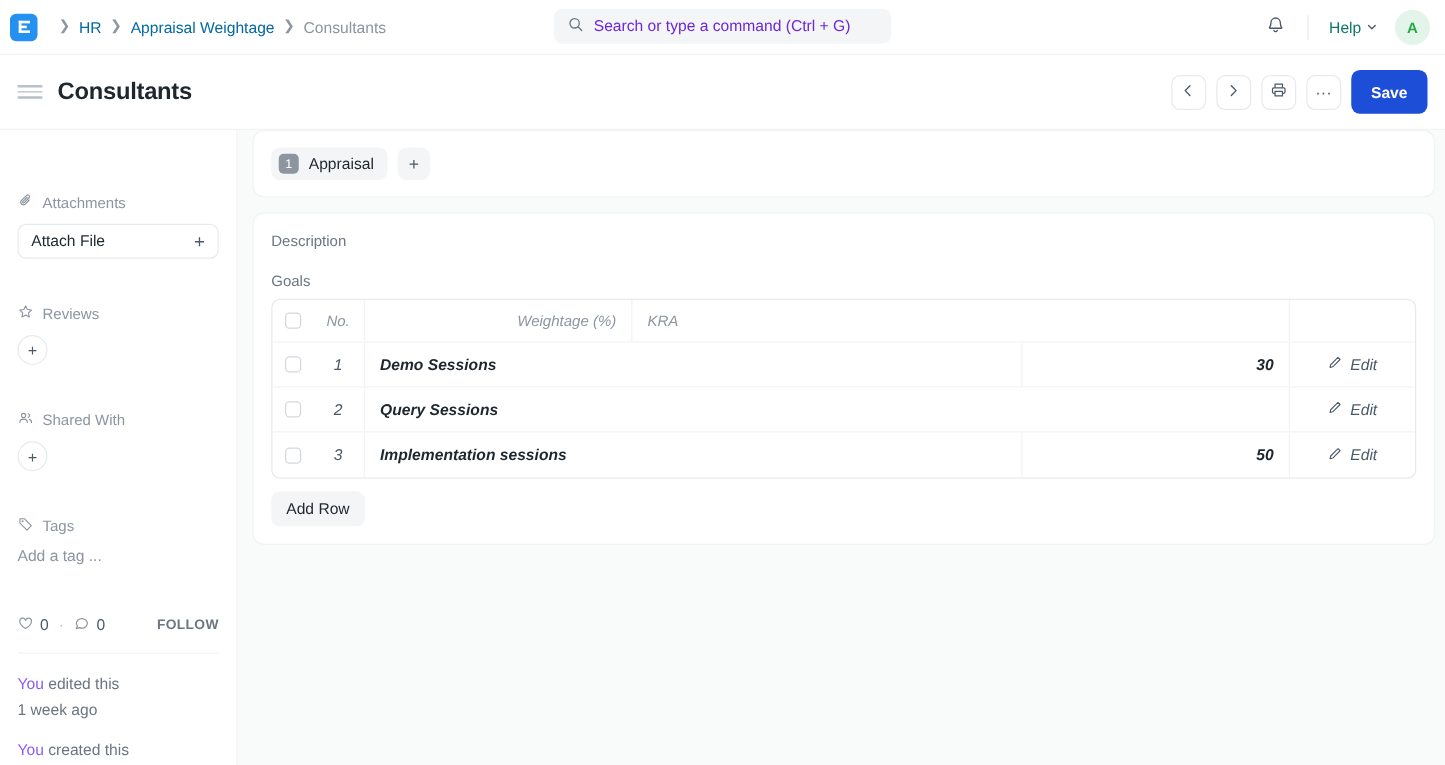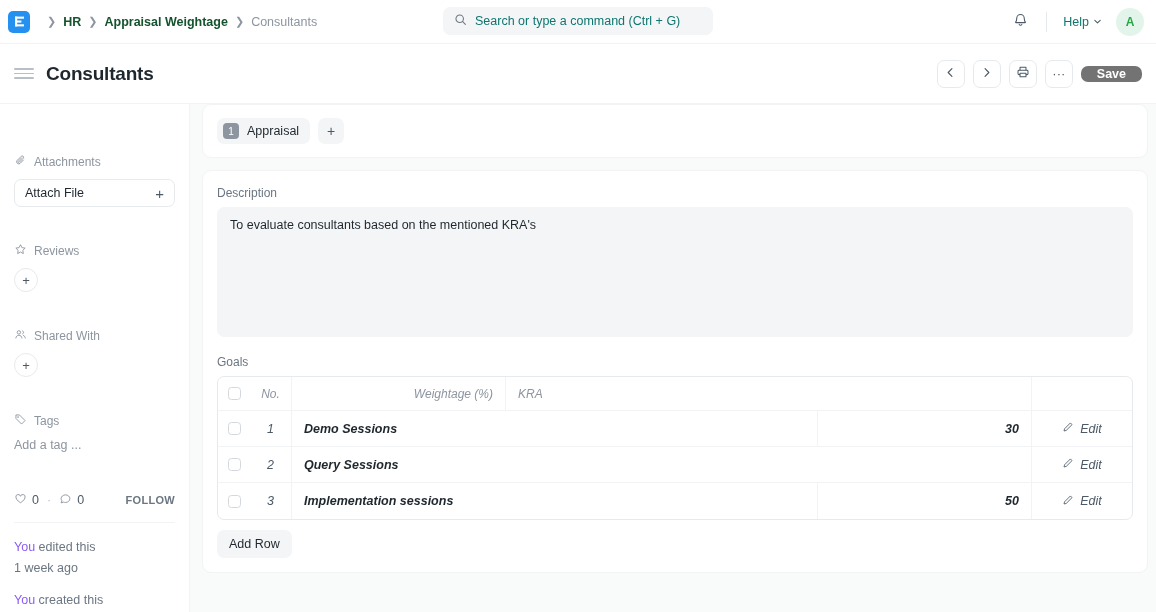--- a/index.html
+++ b/index.html
@@ -23,35 +23,35 @@
   .app-logo {
     width: 22px; height: 22px; border-radius: 5px;
     background: #2490ef;
     display: flex; align-items: center; justify-content: center;
     flex: 0 0 auto; margin-right: 10px;
   }
   .app-logo svg { display: block; }
 
   .breadcrumb { display: flex; align-items: center; font-size: 12.5px; }
   .bc-sep { color: #8d95a0; margin: 0 7px; font-size: 11px; line-height: 1; }
-  .bc-link { color: #14532d; text-decoration: none; font-weight: bold; }
+  .bc-link { color: #0369a1; text-decoration: none; }
   .bc-current { color: #8d95a0; }
 
   .nav-center {
     position: absolute; left: 50%; transform: translateX(-50%);
     top: 7px;
   }
   .searchbox {
     width: 270px; height: 28px;
     background: #f4f5f6; border: 1px solid #f4f5f6; border-radius: 7px;
     display: flex; align-items: center; padding: 0 10px;
     font-size: 12.5px; color: #4c5a67;
   }
   .searchbox svg { margin-right: 8px; flex: 0 0 auto; }
-  .search-placeholder { color: #0f766e; font-size: 12.5px; }
+  .search-placeholder { color: #6d28d9; font-size: 12.5px; }
 
   .nav-right {
     margin-left: auto; display: flex; align-items: center; gap: 0;
   }
   .bell-btn {
     width: 28px; height: 28px; display: flex; align-items: center;
     justify-content: center; border-radius: 6px; cursor: pointer;
   }
   .nav-divider {
     width: 1px; height: 20px; background: #e7eaed; margin: 0 12px;
@@ -82,22 +82,22 @@
   .sidebar-toggle span { display: block; height: 1.6px; background: #b8bfc7; border-radius: 1px; }
   .page-title { font-size: 19px; font-weight: bold; color: #1f272e; letter-spacing: -0.2px; }
   .head-actions { margin-left: auto; display: flex; align-items: center; gap: 8px; }
   .icon-btn {
     width: 28px; height: 28px; border-radius: 7px;
     border: 1px solid #e7eaed; background: #fff;
     display: flex; align-items: center; justify-content: center;
     cursor: pointer; color: #4c5a67; font-size: 13px;
   }
   .btn-primary {
-    height: 16px; padding: 0 16px; border-radius: 7px;
-    background: #737373; color: #fff; border: none;
+    height: 35px; padding: 0 16px; border-radius: 7px;
+    background: #1d4ed8; color: #fff; border: none;
     font-size: 12.5px; font-weight: 600; cursor: pointer;
     font-family: "Liberation Sans", sans-serif;
     display: flex; align-items: center;
   }
 
   
   .layout { display: flex; height: calc(612px - 44px - 60px); background: #fff; }
 
   
   .sidebar {
@@ -404,21 +404,20 @@
         <div class="chip">
           <span class="chip-badge">1</span>
           <span>Appraisal</span>
         </div>
         <div class="chip-add">+</div>
       </div>
     </div>
 
     <div class="card card-body">
       <div class="field-label">Description</div>
-      <div class="textarea-box">To evaluate consultants based on the mentioned KRA's</div>
 
       <div class="grid-label">Goals</div>
 
       <div class="grid">
 
         <div class="grid-row grid-head">
           <div class="cell c-check">
             <span class="checkbox"></span>
           </div>
           <div class="cell c-no">No.</div>

